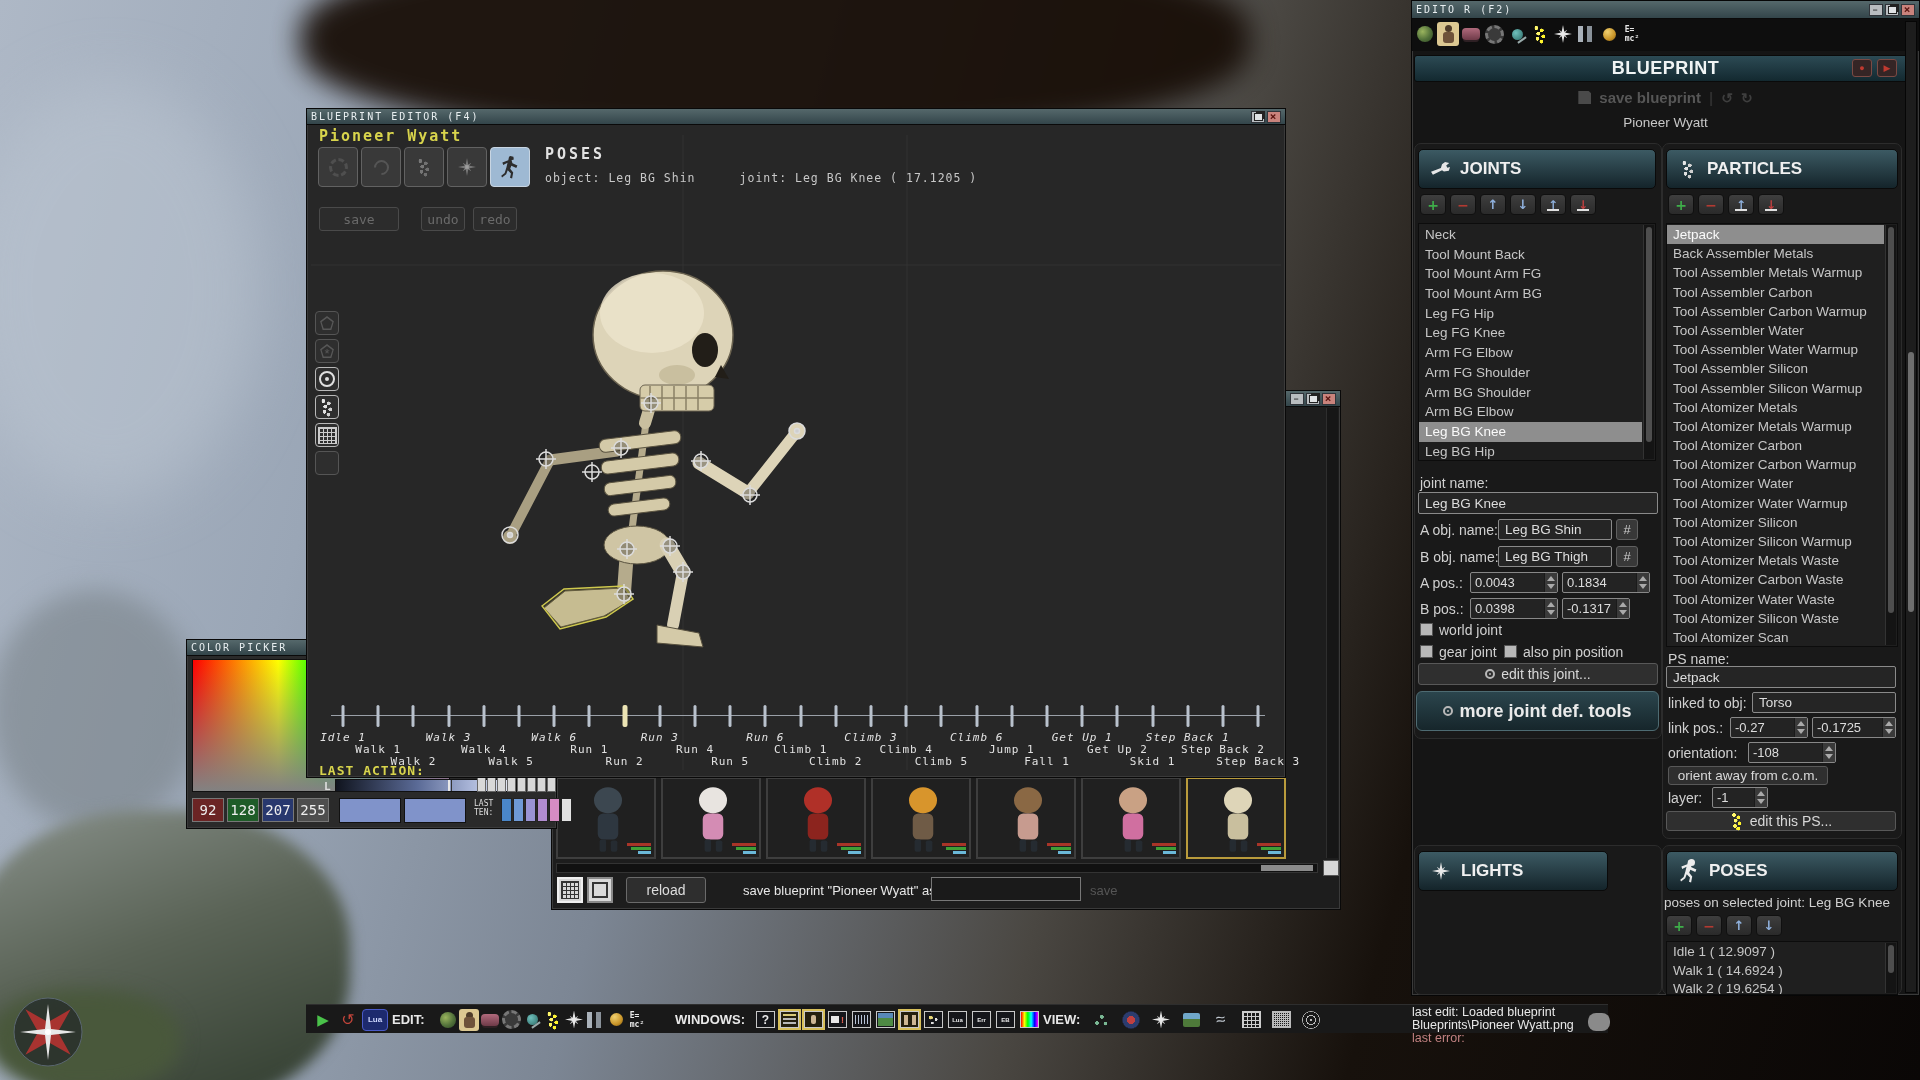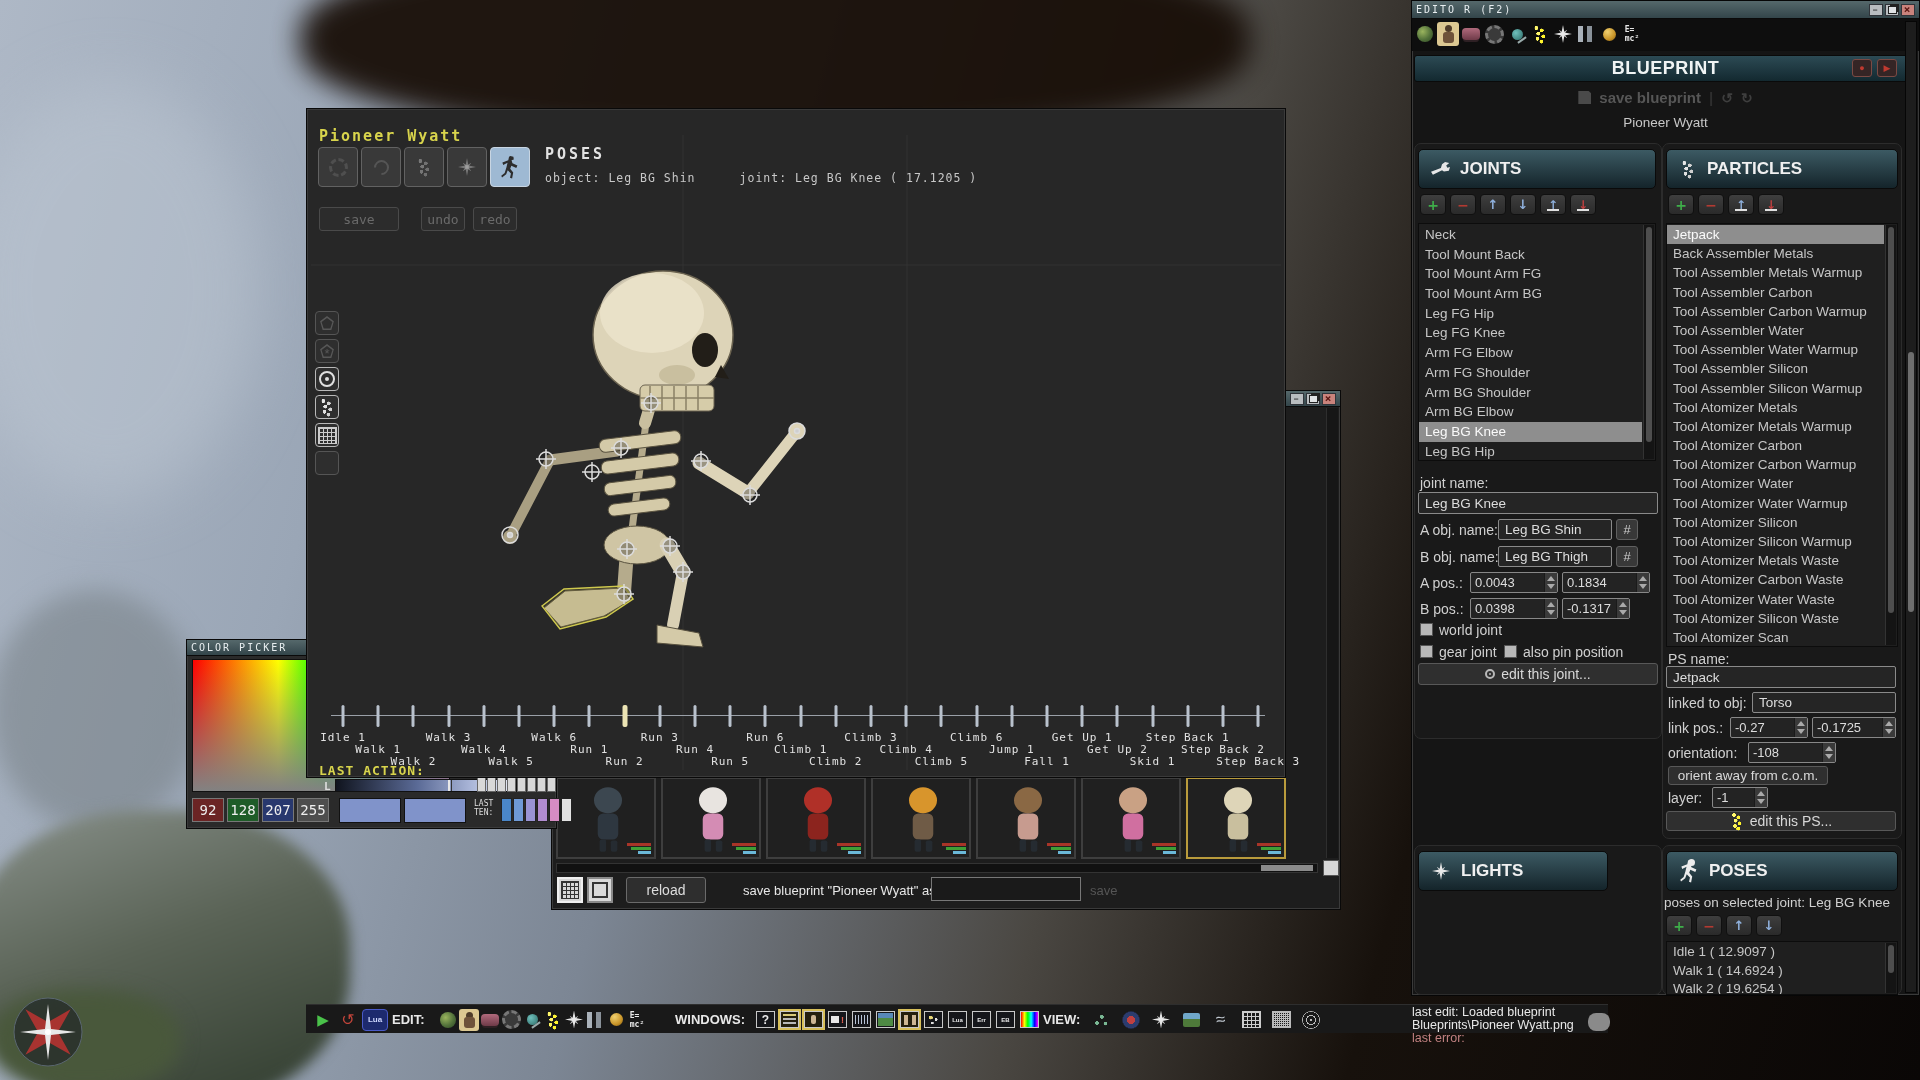--- a/index.html
+++ b/index.html
@@ -127,21 +127,21 @@
   #bp-sidetools .tb-icon.active { border-color:#b8b8b8; }
   #bp-sidetools .tb-icon:not(.active)::before,#bp-sidetools .tb-icon:not(.active)::after { opacity:.45; }
   #bp-canvas { left:0; top:16px; width:978px; height:652px; }
   #timeline { left:24px; top:596px; width:950px; height:62px; }
   #timeline::before { content:""; position:absolute; left:0; right:16px; top:10px; height:1px; background:#9aa0a8; }
   .tl-item { position:absolute; inset:0; pointer-events:none; }
   .tl-tick { position:absolute; top:0; width:3px; height:22px; background:#b9c2cd; border-radius:2px; transform:translateX(-50%); pointer-events:auto; }
   .tl-item.hl .tl-tick { background:#ece4b4; width:5px; }
   .tl-label { position:absolute; transform:translateX(-50%); white-space:nowrap;
       font:11px "DejaVu Sans Mono",monospace; color:#e2e2e2; letter-spacing:1px; }
-  .tl-item.row0 .tl-label{ top:26px; } .tl-item.row1 .tl-label{ top:38px; } .tl-item.row2 .tl-label{ top:50px; }
+  .tl-item.row0 .tl-label{ top:26px;font-style:italic; } .tl-item.row1 .tl-label{ top:38px; } .tl-item.row2 .tl-label{ top:50px; }
   #bp-lastaction { left:12px; top:654px; font-size:13px; font-weight:bold; color:#d8d44c; letter-spacing:1px; }
 
   
   #sprite-window { left:551px; top:390px; width:790px; height:520px; z-index:10; background:#1d1d1d; }
   #sprite-cells { left:4px; top:386px; height:82px; display:flex; gap:5px; }
   .cell { position:relative; width:100px; height:82px; background:#202020; border:2px solid #3e3e3e; flex:none; }
   .cell.selected { border-color:#b99b3c; }
   .cell .sprite { position:absolute; left:22px; top:2px; width:56px; height:76px; }
   .stats { position:absolute; right:3px; bottom:3px; width:26px; display:flex; flex-direction:column; gap:1px; align-items:flex-end; }
   .stats i { display:block; height:3px; }
@@ -413,20 +413,27 @@
         <span style="background: rgb(74, 134, 200);"></span>
         <span style="background: rgb(111, 154, 214);"></span>
         <span style="background: rgb(154, 148, 212);"></span>
         <span style="background: rgb(177, 140, 208);"></span>
         <span style="background: rgb(214, 140, 196);"></span>
         <span style="background: rgb(226, 226, 226);"></span>
       </div>
   </div>
 
   <div id="bp-window" class="window">
+    <div class="titlebar">
+      <span class="t mono">BLUEPRINT EDITOR (F4)</span>
+      <span class="wbtns">
+          <span class="wbtn ic-winrestore"></span>
+          <span class="wbtn ic-winclose"></span>
+        </span>
+    </div>
 
     <svg id="bp-canvas" class="abs" viewBox="0 0 978 652">
       <line x1="376" y1="10" x2="376" y2="645" stroke="#333" stroke-width="1"></line>
       <line x1="600" y1="10" x2="600" y2="645" stroke="#333" stroke-width="1"></line>
       <line x1="4" y1="140" x2="974" y2="140" stroke="#323232" stroke-width="1"></line>
       <g>
 
         <line x1="310" y1="326" x2="243" y2="335" stroke="#a99f82" stroke-width="11" stroke-linecap="round"></line>
         <line x1="243" y1="335" x2="206" y2="406" stroke="#a99f82" stroke-width="10" stroke-linecap="round"></line>
         <circle cx="203" cy="412" r="7" fill="#a99f82"></circle>
@@ -780,20 +787,24 @@
       </div>
     <span class="cb" style="left:8px; top:622px;"></span>
     <div class="fld-label" style="left:27px; top:621px;">world joint</div>
     <span class="cb" style="left:8px; top:644px;"></span>
     <div class="fld-label" style="left:27px; top:643px;">gear joint</div>
     <span class="cb" style="left:92px; top:644px;"></span>
     <div class="fld-label" style="left:111px; top:643px;">also pin position</div>
     <div class="panel-btn" style="left:6px; top:662px; width:240px; height:22px;">
       <span class="joint-glyph"></span>
       <span>edit this joint...</span>
+    </div>
+    <div id="jt-more" class="panel-btn">
+      <span class="joint-glyph"></span>
+      <span>more joint def. tools</span>
     </div>
 
     <div class="sec-header" style="left:254px; top:148px; width:232px;">
       <span class="tb-icon ic-dots" style="width:18px;"></span>
       <span>PARTICLES</span>
     </div>
     <div class="btnrow" style="left:256px; top:193px;">
       <span class="mini-btn mb-plus">+</span>
       <span class="mini-btn mb-minus">−</span>
       <span class="mini-btn mb-top">↑</span>

